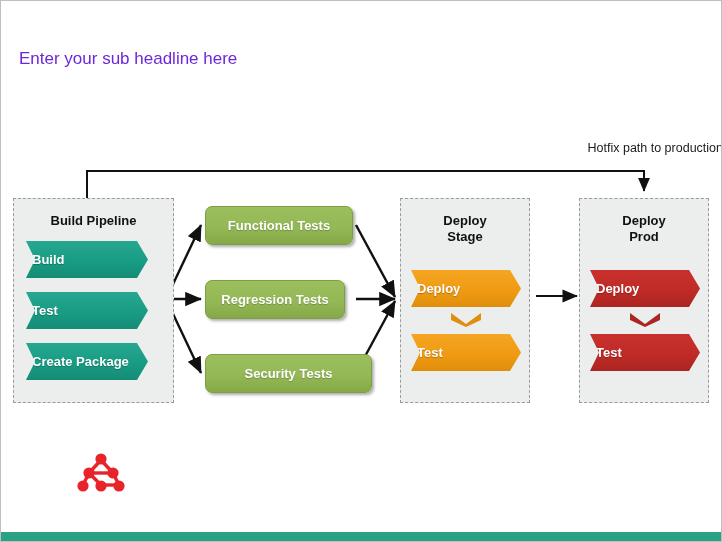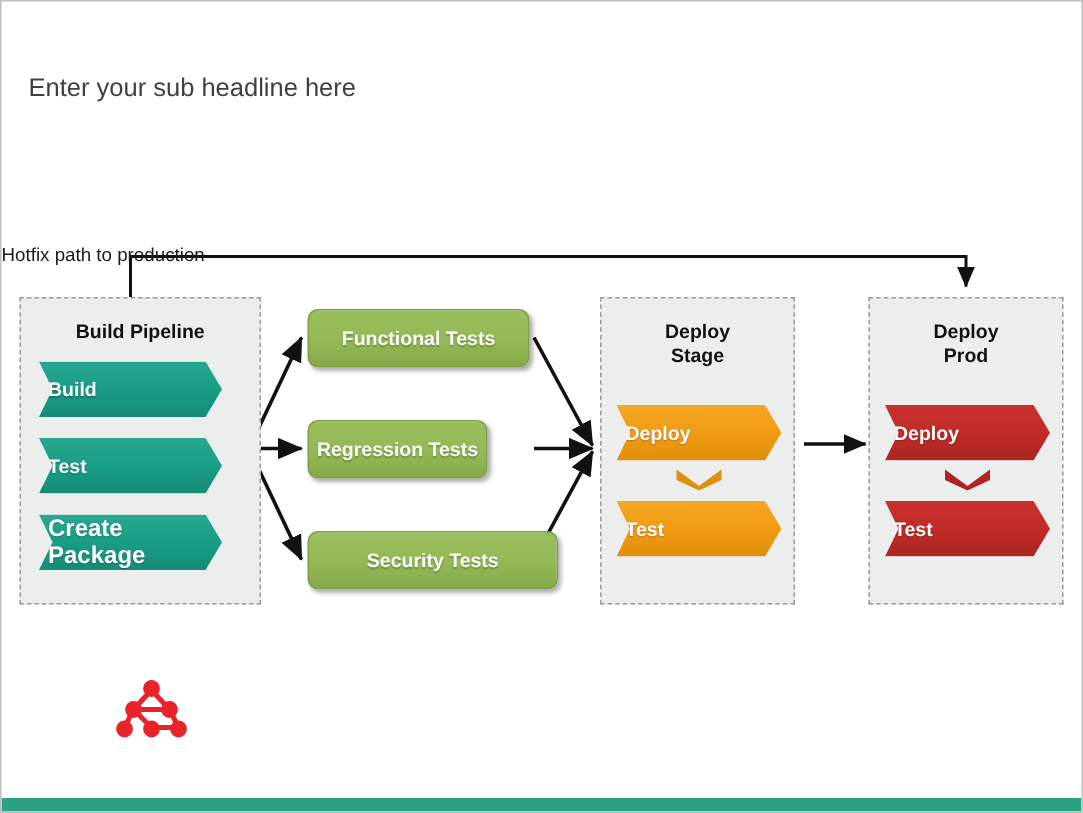--- a/index.html
+++ b/index.html
@@ -20,28 +20,28 @@
   }
 
   
   #title{
     position:absolute;left:18px;top:16px;
     font-size:20px;font-weight:bold;color:#1a1a1a;
     letter-spacing:.2px;white-space:nowrap;
   }
   #subtitle{
     position:absolute;left:18px;top:48px;
-    font-size:17px;font-weight:normal;color:#404040;
+    font-size:17px;font-weight:normal;color:#6d28d9;
     white-space:nowrap;
   }
 
   
   #hotfix-label{
-    position:absolute;left:0;top:162px;width:722px;
-    text-align:left;font-size:12.5px;color:#1a1a1a;
+    position:absolute;left:0;top:140px;width:722px;
+    text-align:right;font-size:12.5px;color:#1a1a1a;
   }
   #hotfix-svg{position:absolute;left:0;top:0;width:722px;height:542px;pointer-events:none;}
 
   
   .stage{
     position:absolute;
     border:1px dashed #9a9a9a;
     background:#eceded;
     box-sizing:border-box;
   }
@@ -132,29 +132,29 @@
 
   <div class="stage" id="stage-build" style="left:12px;top:197px;width:161px;height:205px;">
     <div class="stage-title" style="top:14px;">Build Pipeline</div>
 
     <div class="chev teal" style="left:12px;top:42px;width:122px;height:37px;font-size:13px;">
       <span>Build</span>
     </div>
     <div class="chev teal" style="left:12px;top:93px;width:122px;height:37px;font-size:13px;">
       <span>Test</span>
     </div>
-    <div class="chev teal" style="left:12px;top:144px;width:122px;height:37px;font-size:16px;">
+    <div class="chev teal" style="left:12px;top:144px;width:122px;height:37px;font-size:13px;">
       <span>Create Package</span>
     </div>
   </div>
 
   <div class="testbox" style="left:204px;top:205px;width:148px;height:39px;">
     <span>Functional Tests</span>
   </div>
-  <div class="testbox" style="left:204px;top:279px;width:120px;height:39px;">
+  <div class="testbox" style="left:204px;top:279px;width:140px;height:39px;">
     <span>Regression Tests</span>
   </div>
   <div class="testbox" style="left:204px;top:353px;width:167px;height:39px;">
     <span>Security Tests</span>
   </div>
 
   <div class="stage" id="stage-deploy" style="left:399px;top:197px;width:130px;height:205px;">
     <div class="stage-title" style="top:14px;">Deploy</div>
     <div class="stage-title" style="top:30px;">Stage</div>
 

